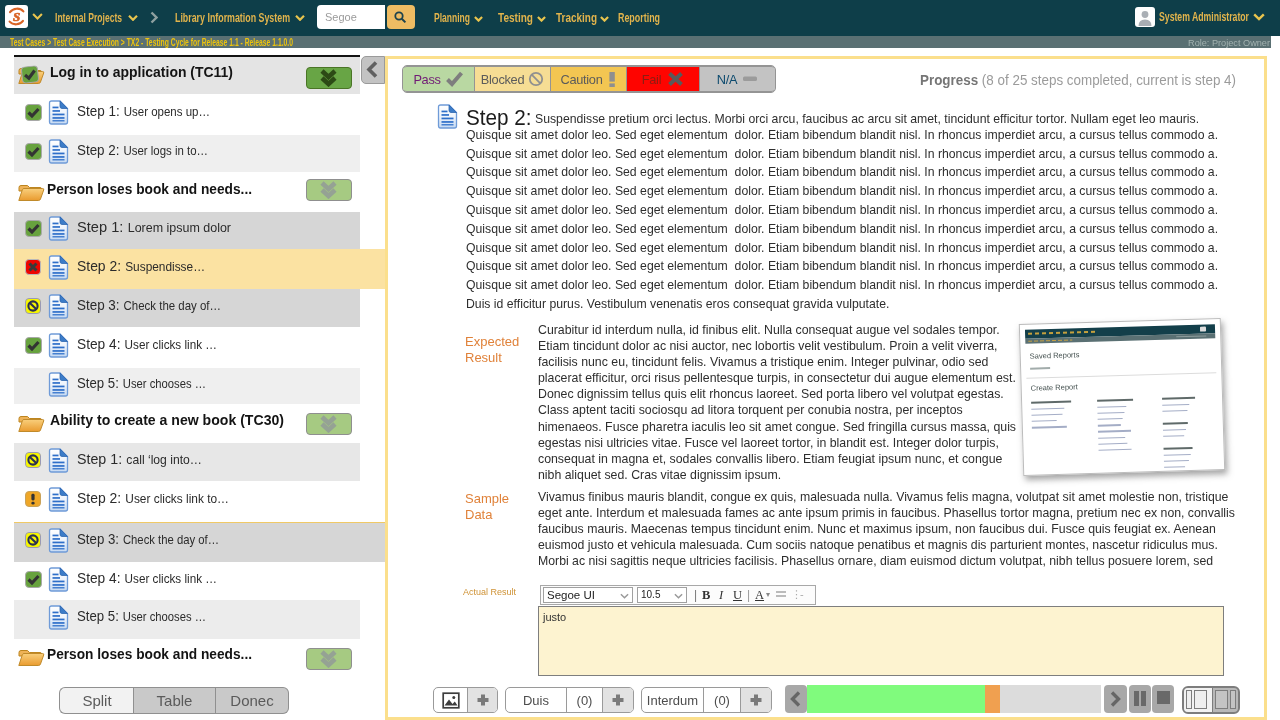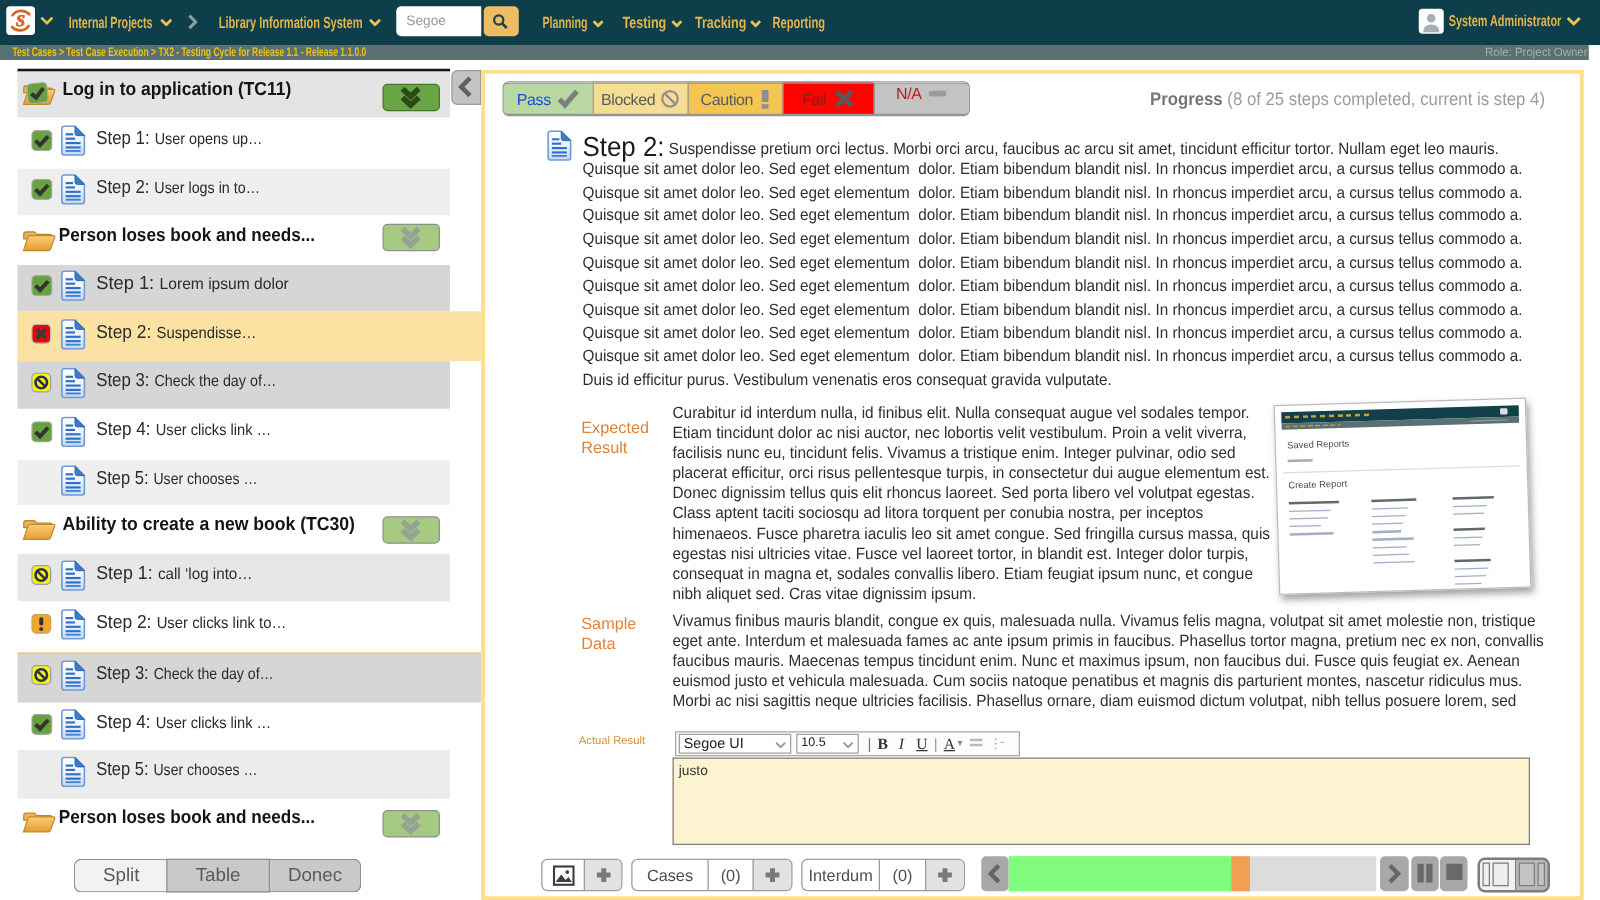--- a/index.html
+++ b/index.html
@@ -267,35 +267,35 @@
   </div>
 <div class="toggle" style="left:59px;width:75px;background:#f2f2f2;border-radius:6px 0 0 6px;border-right:none">Split</div>
 <div class="toggle" style="left:133px;width:83px;background:#c9c9c9">Table</div>
 <div class="toggle" style="left:216px;width:73px;background:#c9c9c9;border-radius:0 6px 6px 0;border-left:none">Donec</div>
 <div class="abs" style="left:361px;top:56px;width:24px;height:28px;background:#c3c3c3;border:1px solid #9a9a9a;border-radius:5px 0 0 5px"></div>
 <svg class="abs" style="left:366px;top:61px" width="13" height="17" viewBox="0 0 13 17">
     <path d="M10,1.5 L3,8.5 L10,15.5" fill="none" stroke="#606060" stroke-width="3.6"></path>
   </svg>
 <div class="abs" style="left:385px;top:56px;width:882px;height:664px;border:3px solid #fbdf8c;background:#fff"></div>
 <div class="abs" style="left:402px;top:65px;width:374px;height:28px;border:1px solid #949494;border-radius:5px"></div>
-<div class="statbtn" style="left:403px;width:71px;background:#b9d8a2;border-radius:4px 0 0 4px;display:flex;align-items:center;justify-content:center;color:#1d4ed8">Pass<svg width="19" height="16" viewBox="0 0 17 16" style="margin-left:4px">
+<div class="statbtn" style="left:403px;width:71px;background:#b9d8a2;border-radius:4px 0 0 4px;display:flex;align-items:center;justify-content:center;color:#701a75">Pass<svg width="19" height="16" viewBox="0 0 17 16" style="margin-left:4px">
       <path d="M1.5,8.5 L6,13 L15.5,2" fill="none" stroke="#7e7e7e" stroke-width="4"></path>
     </svg></div>
 <div class="statbtn" style="left:474px;width:76px;background:#f6dd94;border-left:1px solid #949494;display:flex;align-items:center;justify-content:center;color:#5b5b5b">Blocked<svg width="16" height="16" viewBox="0 0 16 16" style="margin-left:4px">
       <circle cx="8" cy="8" r="6.2" fill="none" stroke="#909090" stroke-width="1.8"></circle>
       <path d="M3.7,3.7 L12.3,12.3" stroke="#909090" stroke-width="1.8"></path>
     </svg></div>
 <div class="statbtn" style="left:550px;width:76px;background:#f3c652;border-left:1px solid #949494;display:flex;align-items:center;justify-content:center;color:#5b5b5b">Caution<svg width="10" height="17" viewBox="0 0 10 17" style="margin-left:4px">
       <rect x="2.4" y="1" width="5.4" height="9.6" fill="#8f8f8f"></rect>
       <rect x="2.4" y="12.4" width="5.4" height="3.6" fill="#8f8f8f"></rect>
     </svg></div>
 <div class="statbtn" style="left:626px;width:73px;background:#fe0400;border-left:1px solid #949494;display:flex;align-items:center;justify-content:center;color:#8c1d12">Fail<svg width="17" height="16" viewBox="0 0 17 16" style="margin-left:6px">
       <path d="M2.5,2.5 L14.5,13.5 M14.5,2.5 L2.5,13.5" fill="none" stroke="#595959" stroke-width="4"></path>
     </svg></div>
-<div class="statbtn" style="left:699px;width:76px;background:#c3c3c3;border-left:1px solid #949494;border-radius:0 4px 4px 0;display:flex;justify-content:center;color:#b91c1c">N/A<svg width="16" height="16" viewBox="0 0 16 16" style="margin-left:5px">
+<div class="statbtn" style="left:699px;width:76px;background:#c3c3c3;border-left:1px solid #949494;border-radius:0 4px 4px 0;display:flex;align-items:center;justify-content:center;color:#0c4a6e">N/A<svg width="16" height="16" viewBox="0 0 16 16" style="margin-left:5px">
       <rect x="1" y="5.5" width="14" height="4.6" rx="1.6" fill="#9b9b9b"></rect>
     </svg></div>
 <span class="abs " id="progress" style="left:920px;top:72px;font-size:14.5px;color:#767676;display:inline-block;white-space:nowrap;transform-origin:0 50%;transform:scaleX(0.9247)"><b style="font-weight:bold">Progress</b> <span style="color:#9b9b9b">(8 of 25 steps completed, current is step 4)</span></span>
 <svg class="abs" style="left:437px;top:104px" width="21" height="25" viewBox="0 0 21 25">
     <use href="#doc"></use>
   </svg>
 <span class="abs " id="para1" style="left:466px;top:107px;font-size:13px;color:#2e2e2e;line-height:18.8px;display:inline-block;white-space:nowrap;transform-origin:0 50%;transform:scaleX(0.9410)">
     <div style="height:18.8px"><span style="display:inline-block;transform:translateY(1.5px);font-size:22px;color:#1c1c1c">Step 2:</span> Suspendisse pretium orci lectus. Morbi orci arcu, faucibus ac arcu sit amet, tincidunt efficitur tortor. Nullam eget leo mauris.</div>
     <div style="height:18.8px">Quisque sit amet dolor leo. Sed eget elementum &nbsp;dolor. Etiam bibendum blandit nisl. In rhoncus imperdiet arcu, a cursus tellus commodo a.</div>
     <div style="height:18.8px">Quisque sit amet dolor leo. Sed eget elementum &nbsp;dolor. Etiam bibendum blandit nisl. In rhoncus imperdiet arcu, a cursus tellus commodo a.</div>
@@ -393,21 +393,21 @@
         <path d="M2.5,13.5 L7,7.5 L10.5,12 L12.8,9.5 L15.5,13.5 Z" fill="#3d3d3d"></path>
       </svg>
     </div>
 <div class="tcell plus" style="width:30px">
       <svg width="14" height="14" viewBox="0 0 14 14">
         <path d="M7,1.5 V12.5 M1.5,7 H12.5" stroke="#7a7a7a" stroke-width="4"></path>
       </svg>
     </div>
   </div>
 <div class="tbtn" style="left:505px;width:129px">
-<div class="tcell" style="width:60px">Cases</div>
+<div class="tcell" style="width:60px">Duis</div>
 <div class="tcell" style="width:36px;border-left:1px solid #9a9a9a">(0)</div>
 <div class="tcell plus" style="width:31px">
       <svg width="14" height="14" viewBox="0 0 14 14">
         <path d="M7,1.5 V12.5 M1.5,7 H12.5" stroke="#7a7a7a" stroke-width="4"></path>
       </svg>
     </div>
   </div>
 <div class="tbtn" style="left:641px;width:131px">
 <div class="tcell" style="width:61px">Interdum</div>
 <div class="tcell" style="width:37px;border-left:1px solid #9a9a9a">(0)</div>

